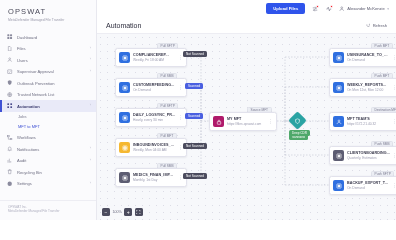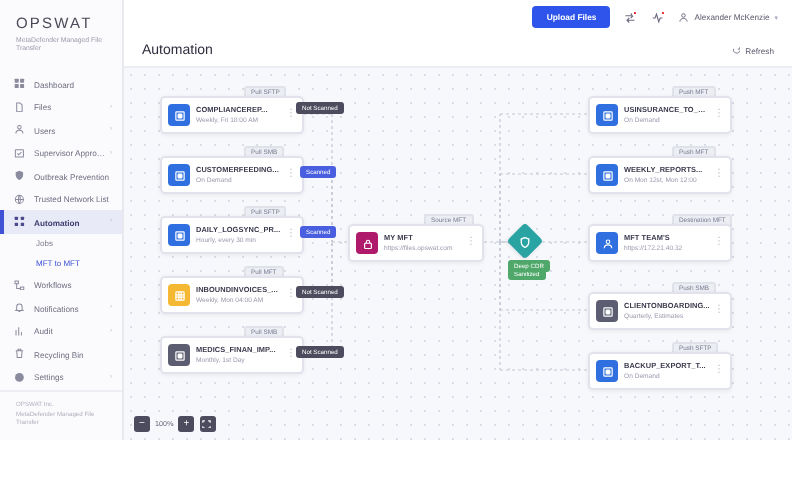--- a/index.html
+++ b/index.html
@@ -6,21 +6,21 @@
   html, body {
     width: 396px; height: 220px;
     font-family: "Liberation Sans", sans-serif;
     background: #ffffff;
     overflow: hidden;
   }
   #app { display: flex; width: 396px; height: 220px; }
 
   
   .sidebar {
-    width: 62px; height: 220px;
+    width: 97px; height: 220px;
     background: #fbfbfd;
     border-right: 1px solid #e8e8ef;
     display: flex; flex-direction: column;
     position: relative;
   }
   .brand { padding: 7px 0 6px 8px; }
   .brand-name {
     font-size: 7.5px; letter-spacing: 1.1px;
     color: #4a4a5a; font-weight: 400;
   }

